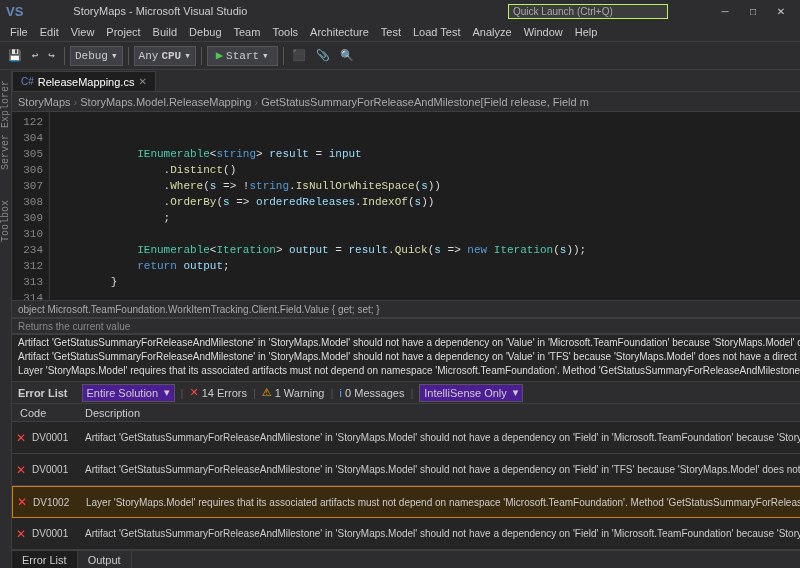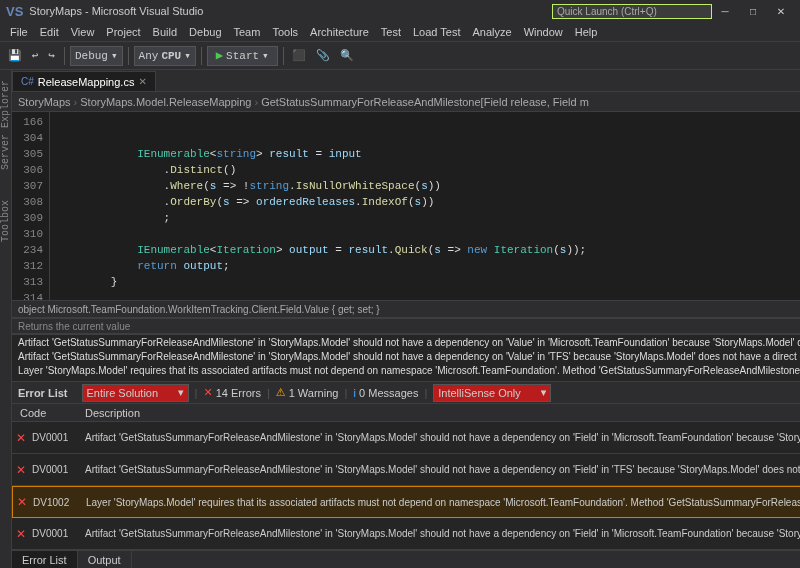--- a/index.html
+++ b/index.html
@@ -8,20 +8,21 @@
     
     .title-bar {
       background: #2d2d30;
       height: 22px;
       display: flex;
       align-items: center;
       padding: 0 6px;
       color: #ccc;
       font-family: 'Segoe UI', sans-serif;
       font-size: 11px;
+      gap: 44px;
     }
     .title-bar-controls { display: flex; gap: 2px; }
     .title-bar-btn { width: 26px; height: 16px; display: flex; align-items: center; justify-content: center; font-size: 10px; color: #ccc; cursor: pointer; }
 
     
     .menu-bar {
       background: #2d2d30;
       height: 20px;
       display: flex;
       align-items: center;
@@ -201,27 +202,27 @@
       gap: 6px;
       font-family: 'Segoe UI', sans-serif;
       font-size: 11px;
       color: #ccc;
     }
     .error-panel-title {
       font-weight: bold;
       margin-right: 8px;
     }
     .error-filter-dropdown {
-      background: #b91c1c;
+      background: #4c1d95;
       border: 1px solid #555;
       color: #ccc;
       font-size: 11px;
       padding: 6px 4px;
       height: 18px;
-      display: flex; align-items: center; gap: 20px; cursor: pointer;
+      display: flex; align-items: center; gap: 6px; cursor: pointer;
     }
     .error-badge {
       display: flex; align-items: center; gap: 3px;
       font-size: 11px;
     }
     .badge-red { color: #f44; }
     .badge-yellow { color: #fa0; }
     .badge-blue { color: #4af; }
     .error-table-header {
       background: #2d2d30;
@@ -352,21 +353,21 @@
     <div class="breadcrumb-bar">
       <span>StoryMaps</span>
       <span class="breadcrumb-sep">›</span>
       <span>StoryMaps.Model.ReleaseMapping</span>
       <span class="breadcrumb-sep">›</span>
       <span>GetStatusSummaryForReleaseAndMilestone[Field release, Field m</span>
     </div>
 
     <div class="code-editor" style="flex:1; max-height:230px;">
       <div class="line-numbers">
-        <div class="line-number">166</div>
+        <div class="line-number">122</div>
         <div class="line-number">304</div>
         <div class="line-number">305</div>
         <div class="line-number">306</div>
         <div class="line-number">307</div>
         <div class="line-number">308</div>
         <div class="line-number">309</div>
         <div class="line-number">310</div>
         <div class="line-number">234</div>
         <div class="line-number">312</div>
         <div class="line-number">313</div>

